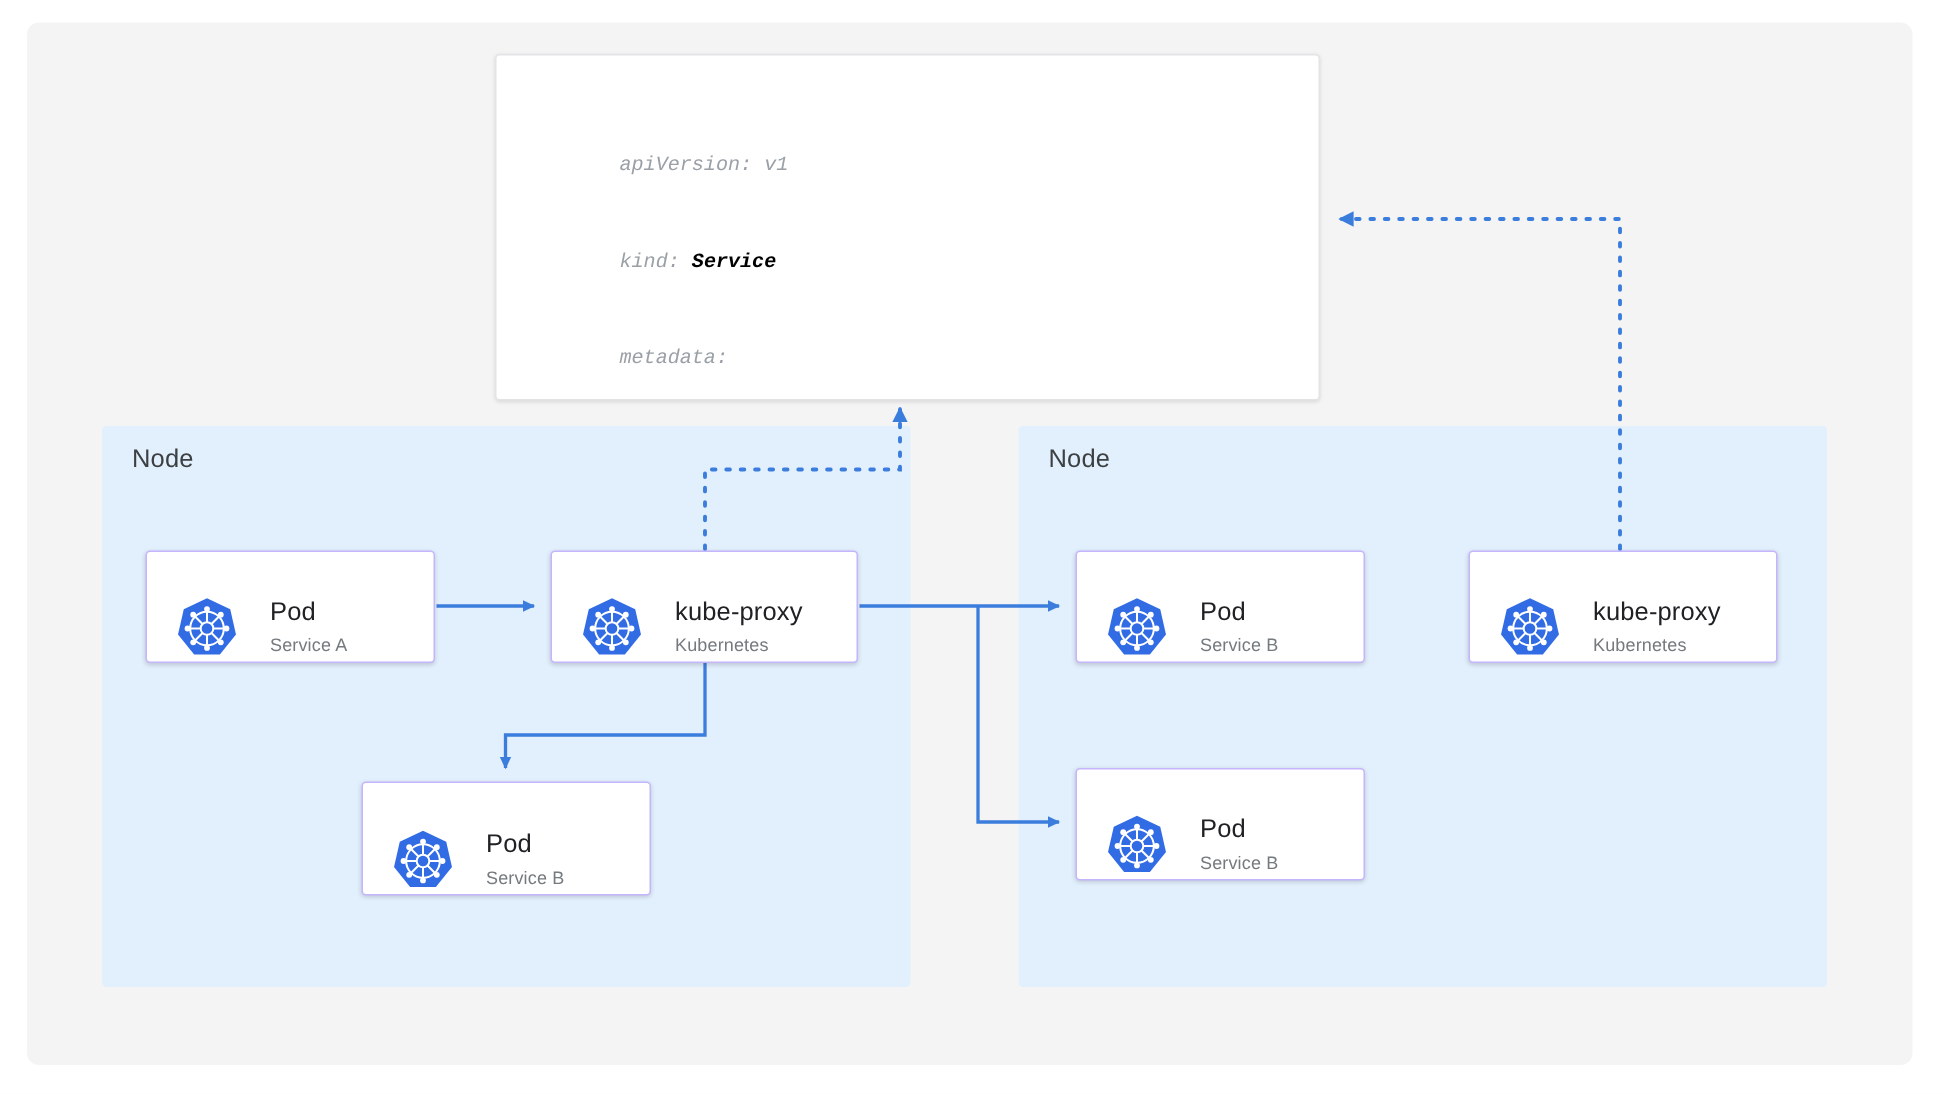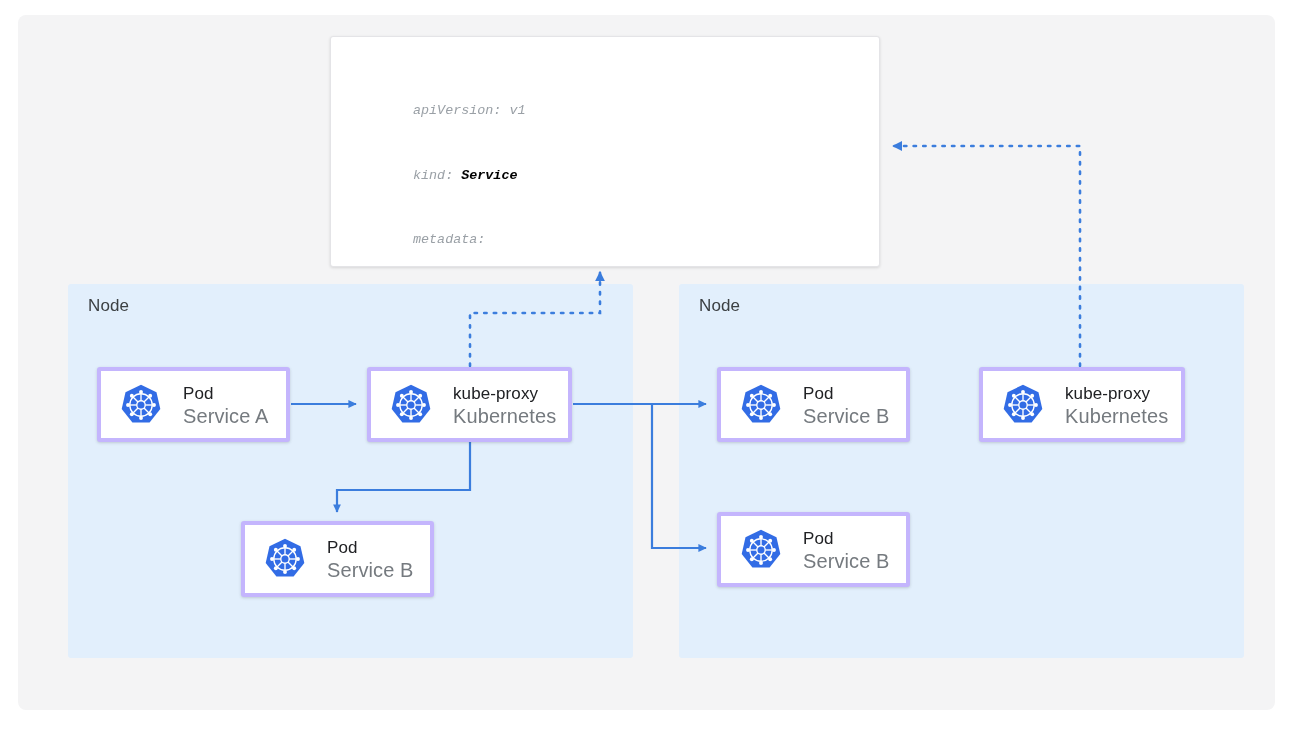--- a/index.html
+++ b/index.html
@@ -57,64 +57,63 @@
     white-space: pre;
   }
   .yaml-line { display: block; }
   .yaml-line b { font-weight: bold; color: #000000; font-style: italic; text-align: center; }
 
   
   .node {
     position: absolute;
     background: #e2effc;
     border-radius: 3px;
-    padding-left: 26px;
   }
   #node-left  { left: 68px;  top: 284px; width: 539px; height: 374px; }
   #node-right { left: 679px; top: 284px; width: 539px; height: 374px; }
   .node-label {
     position: absolute;
     left: 20px;
     top: 12px;
     font-size: 17px;
     color: #3c4043;
     letter-spacing: .1px;
   }
 
   
   .card {
     position: absolute;
     background: #ffffff;
-    border: 4px solid #c4b5fd;
+    border: 1px solid #c4b5fd;
     border-radius: 3px;
     box-shadow: 0 1px 3px rgba(60,64,67,0.22);
     box-sizing: border-box;
     display: flex;
-    align-items: center;
+    align-items: flex-end;
   }
   .card .k8s-logo {
     width: 44px;
     height: 44px;
     margin-left: 18px;
     flex: 0 0 44px;
   }
   .card .card-text {
     margin-left: 20px;
     display: flex;
     flex-direction: column;
     justify-content: center;
   }
   .card .card-title {
     font-size: 17px;
     color: #202124;
     line-height: 22px;
     letter-spacing: .1px;
   }
   .card .card-sub {
-    font-size: 20px;
+    font-size: 12px;
     color: #757a7f;
     line-height: 22px;
     letter-spacing: .1px;
   }
 
   #card-pod-a       { left: 97px;  top: 367px; width: 193px; height: 75px; }
   #card-kube-left   { left: 367px; top: 367px; width: 205px; height: 75px; }
   #card-pod-b-left  { left: 241px; top: 521px; width: 193px; height: 76px; }
   #card-pod-b-top   { left: 717px; top: 367px; width: 193px; height: 75px; }
   #card-pod-b-bot   { left: 717px; top: 512px; width: 193px; height: 75px; }

